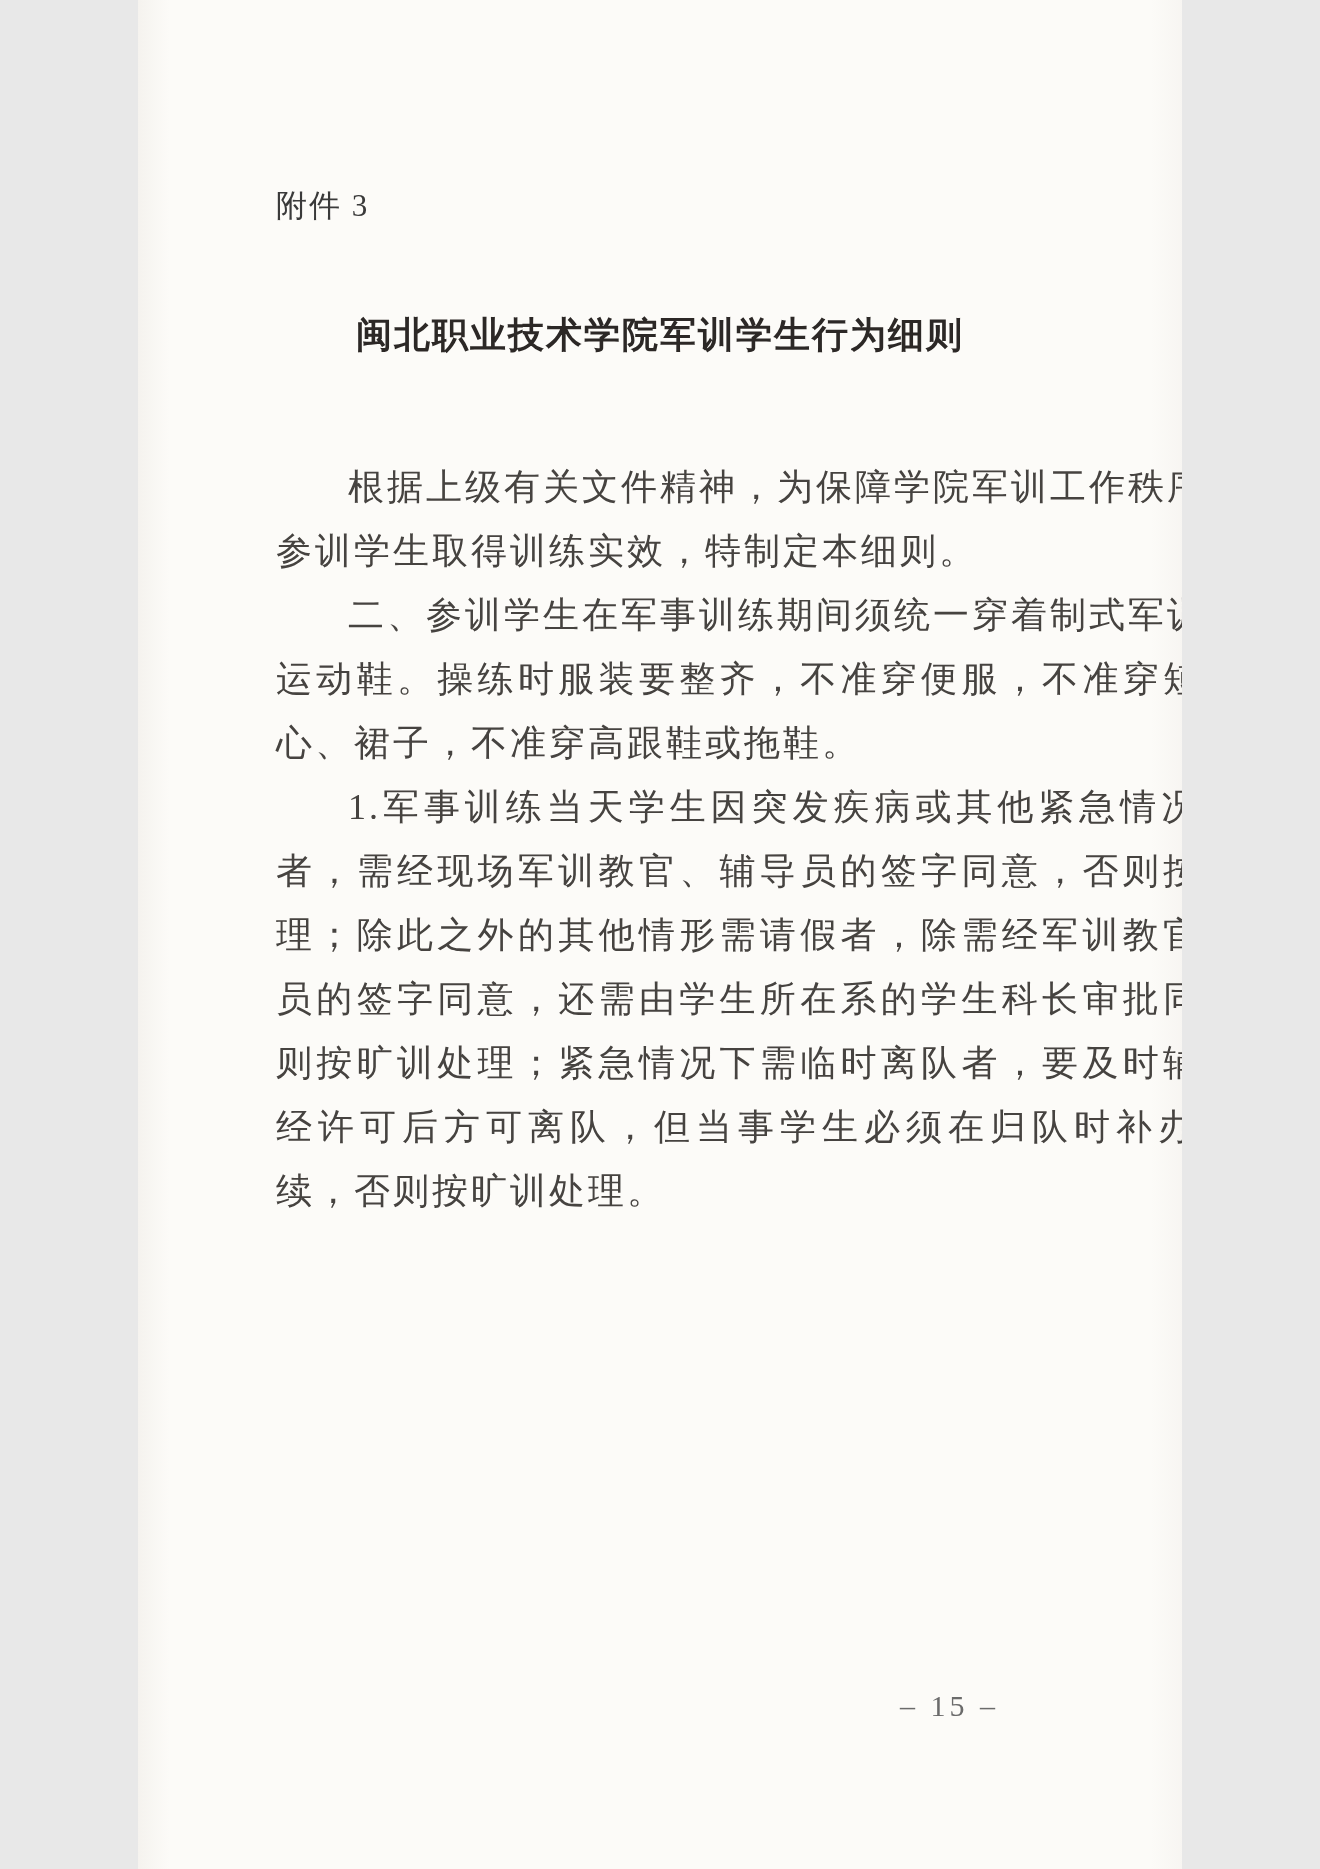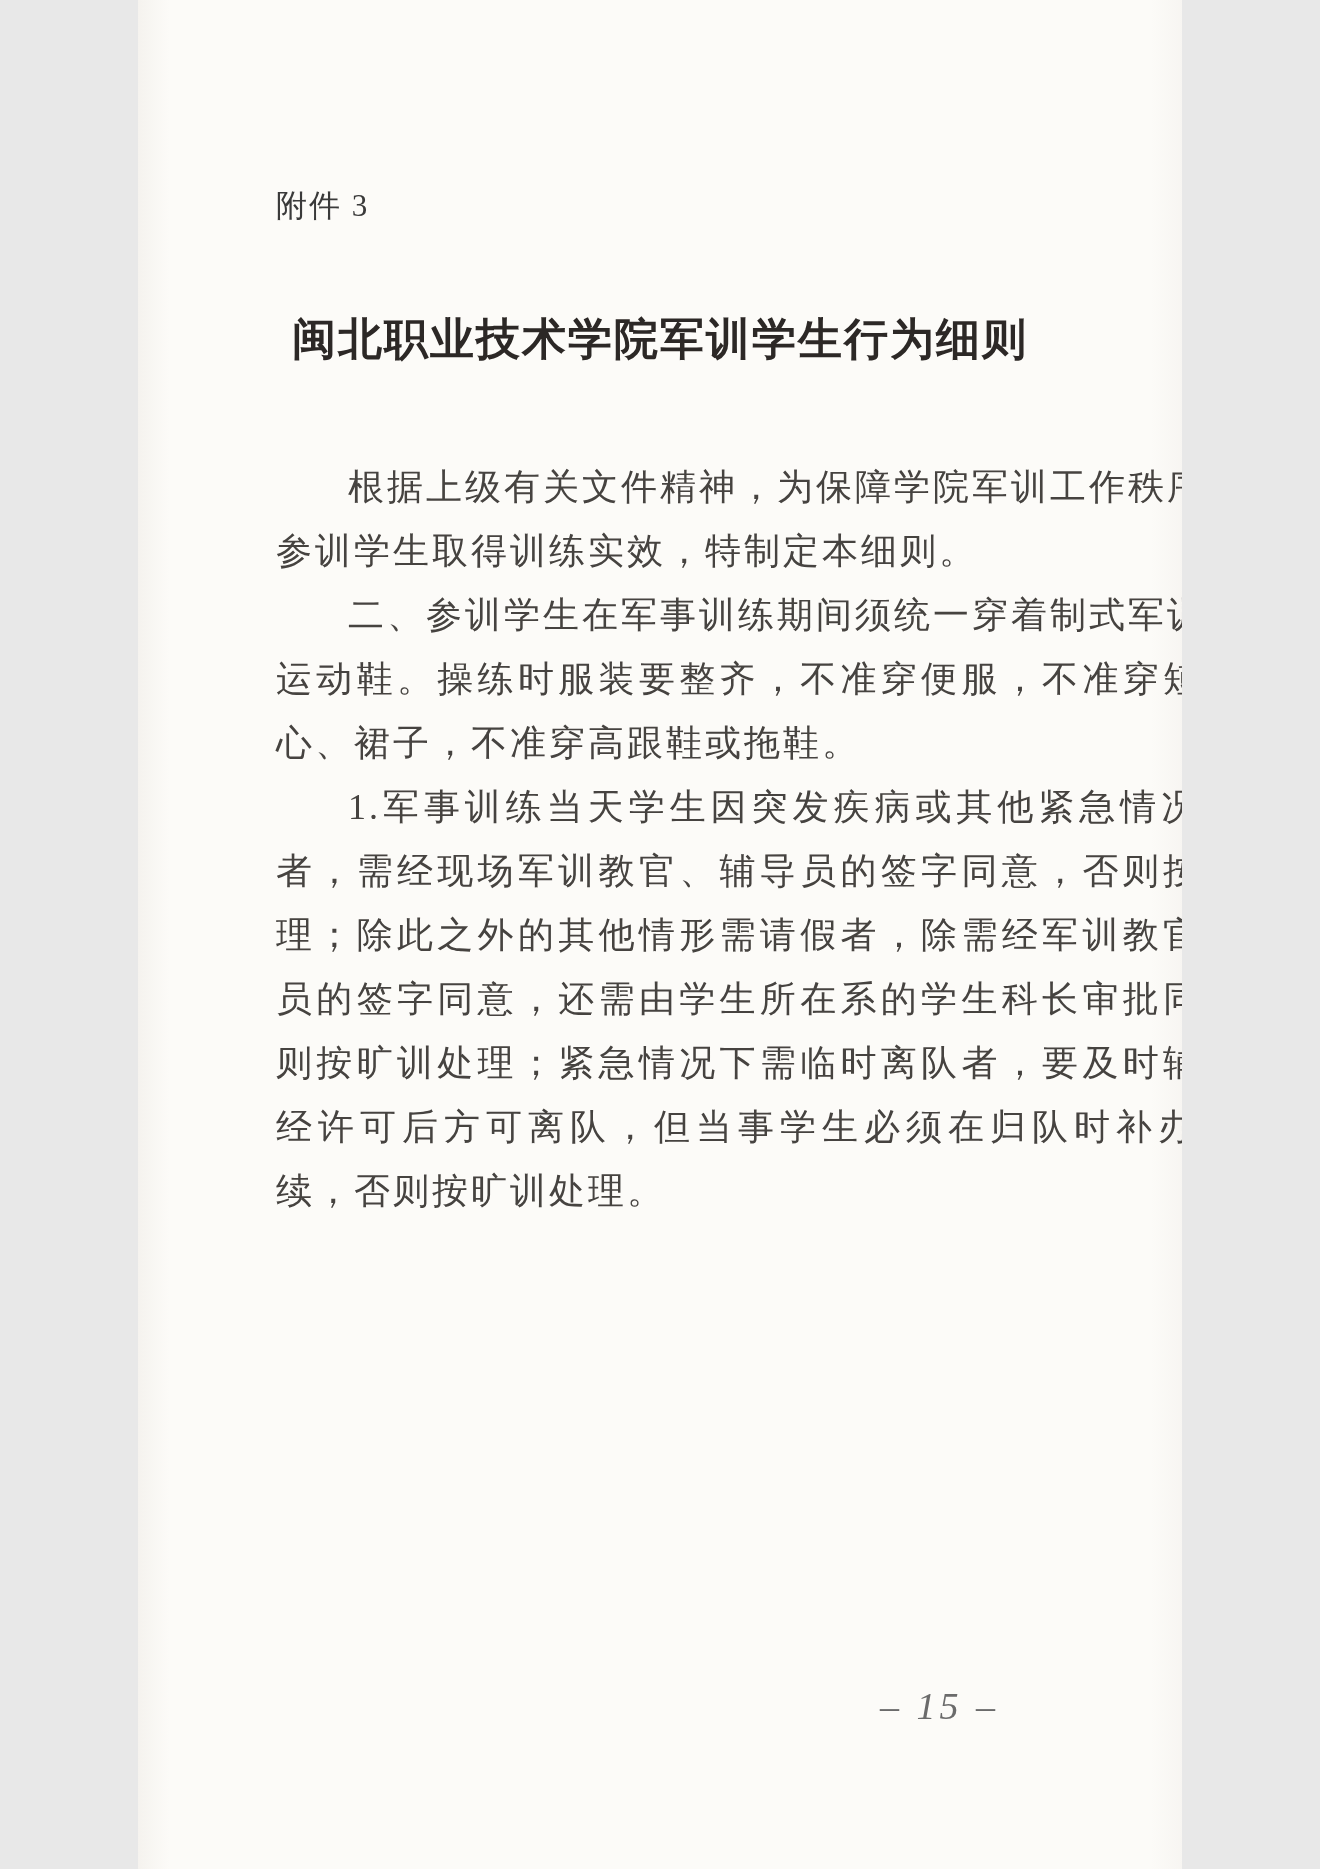--- a/index.html
+++ b/index.html
@@ -25,21 +25,21 @@
     line-height: 40px;
     color: #3a3a3a;
     letter-spacing: 2px;
   }
   .doc-title {
     position: absolute;
     left: 0;
     right: 0;
     top: 280px;
     text-align: center;
-    font-size: 44px;
+    font-size: 36px;
     line-height: 62px;
     font-weight: bold;
     color: #2c2826;
     letter-spacing: 2px;
   }
   .doc-body {
     position: absolute;
     left: 138px;
     width: 1047px;
     top: 455px;
@@ -51,25 +51,24 @@
     text-justify: inter-character;
   }
   .doc-body p {
     margin: 0;
     text-indent: 2em;
   }
   .page-number {
     position: absolute;
     right: 183px;
     top: 1686px;
-    font-size: 38px;
+    font-size: 30px;
     line-height: 40px;
     color: #6b6b6b;
     letter-spacing: 4px;
-    font-style: italic;
   }
 </style>
 </head>
 <body>
 
 <div class="page">
 
   <div class="attachment-label">附件 3</div>
 
   <h1 class="doc-title">闽北职业技术学院军训学生行为细则</h1>

